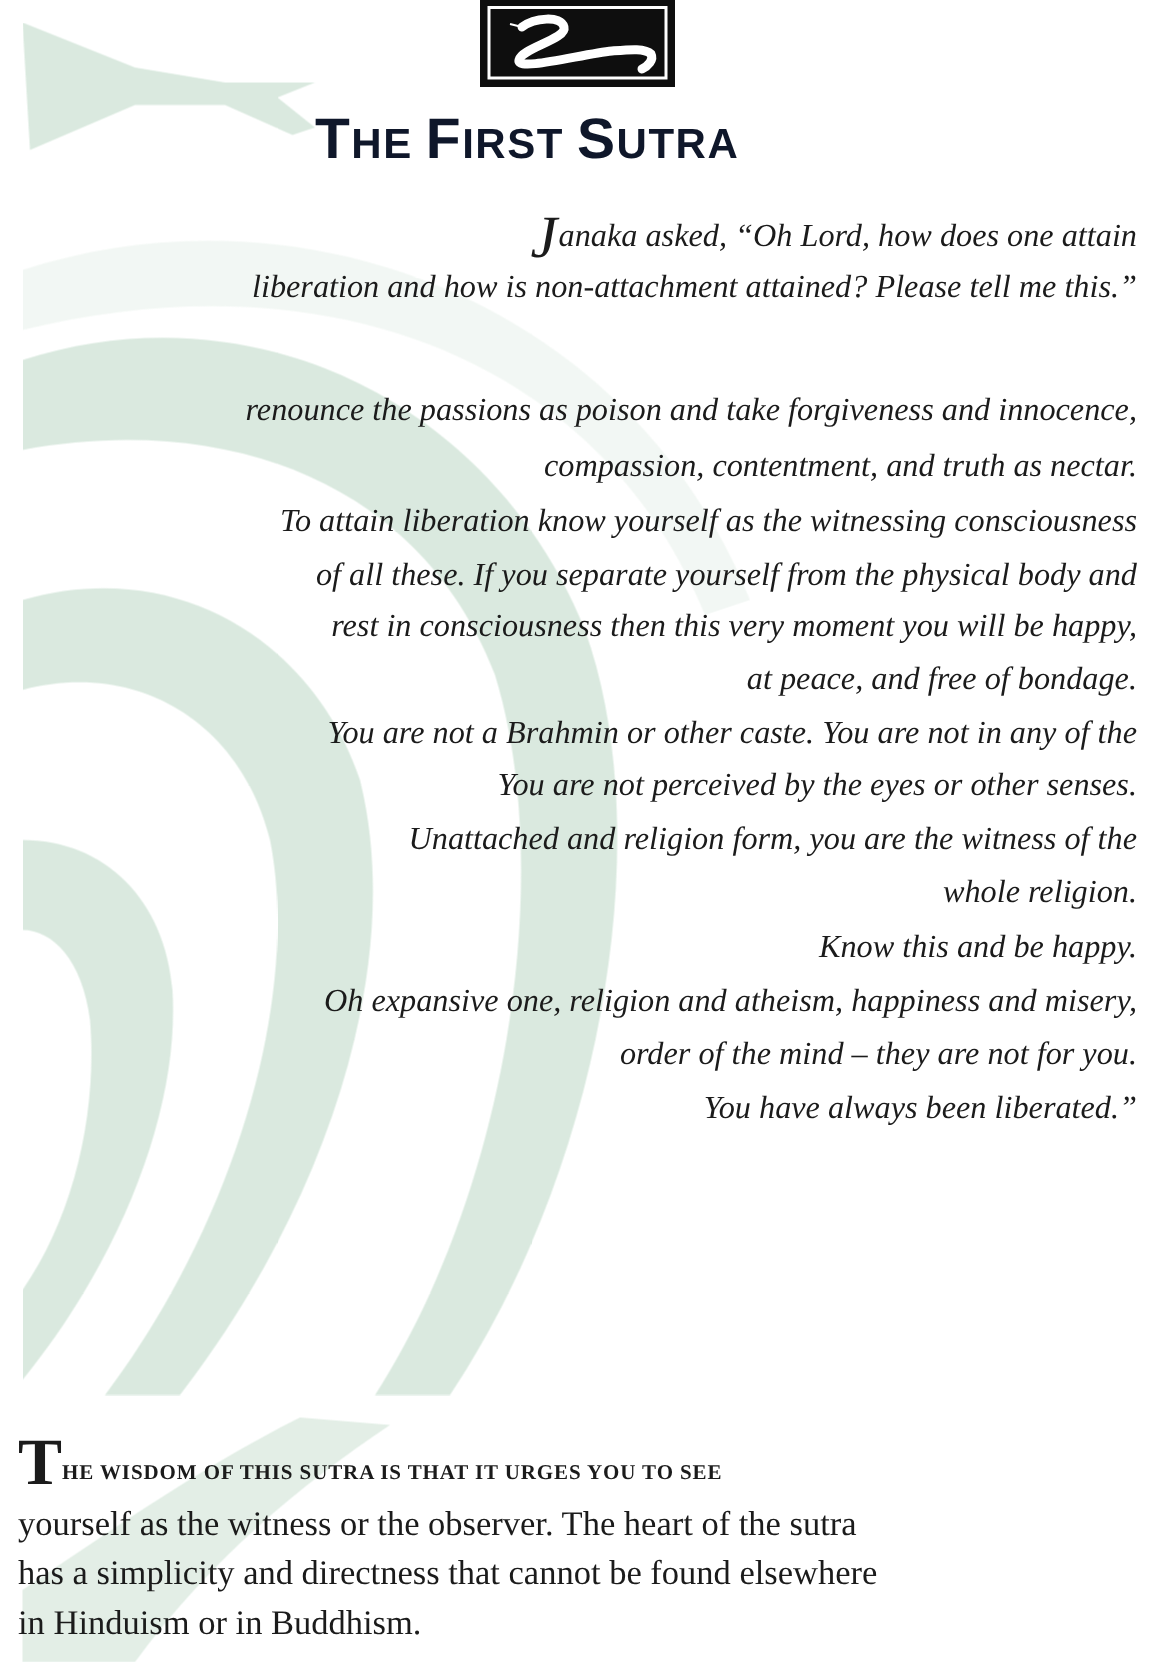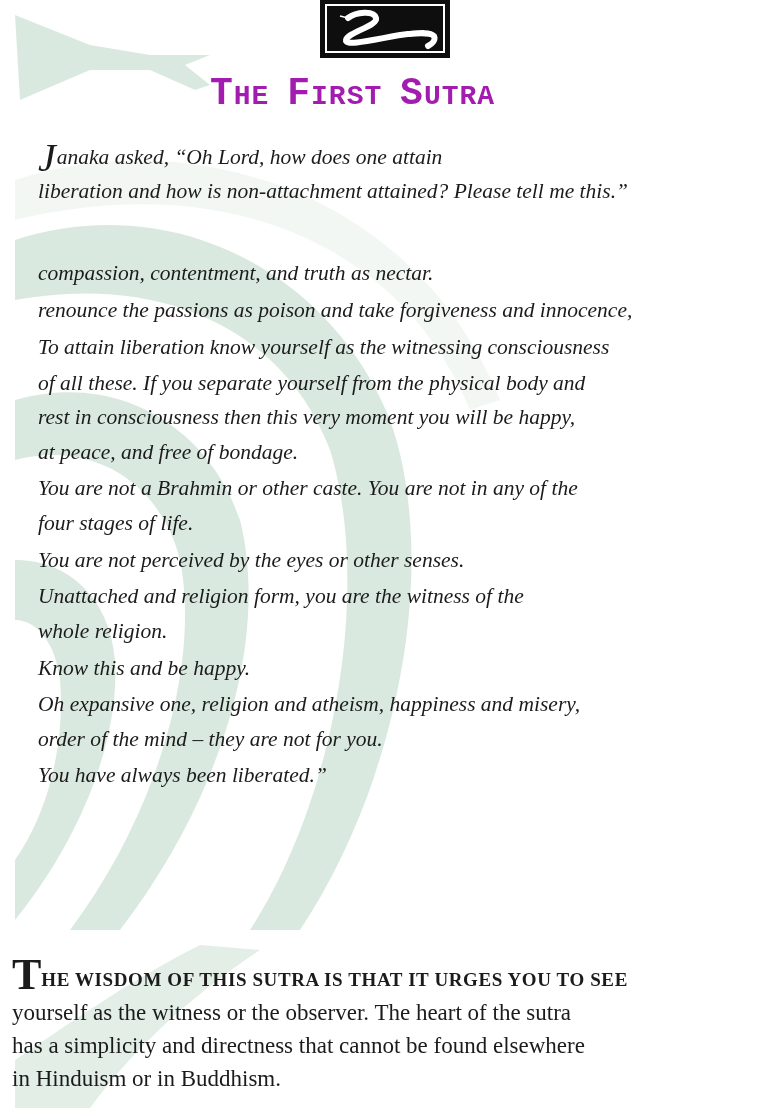--- a/index.html
+++ b/index.html
@@ -13,40 +13,40 @@
     position: absolute; left: 320px; top: 0px; width: 130px; height: 58px;
     background: #0e0e0e; box-sizing: border-box;
   }
   .emblem-inner {
     position: absolute; left: 5px; top: 4px; right: 5px; bottom: 5px;
     border: 2px solid #ffffff; box-sizing: border-box;
   }
   .emblem svg { position: absolute; left: 8px; top: 6px; }
   .title {
     position: absolute; left: 210px; top: 72px; width: 380px;
-    font-family: Liberation Mono, monospace;
+    font-family: Liberation Sans, sans-serif;
     font-weight: bold; font-size: 28px; letter-spacing: 1px;
-    color: #a21caf; white-space: nowrap;
+    color: #0f172a; white-space: nowrap;
   }
   .title .big { font-size: 38px; }
   .verse {
     position: absolute; left: 38px; top: 140px; width: 720px;
     font-style: italic; font-size: 21.5px; line-height: 34px;
   }
-  .verse .line { white-space: nowrap; height: 34px; }
+  .verse .line { white-space: nowrap; height: 34px; text-align: right; }
   .verse .gap { height: 47px; }
   .dropJ { font-size: 40px; font-style: italic; line-height: 20px; vertical-align: -7px; margin-right: 1px; }
   .verse .line.t2 { height: 37px; line-height: 37px; }
   .commentary {
     position: absolute; left: 12px; top: 960px; width: 760px;
     font-size: 23px; line-height: 33px;
   }
   .commentary .line { white-space: nowrap; }
   .dropT { font-size: 44px; font-weight: bold; line-height: 30px; vertical-align: -3px; }
-  .smallcaps { font-weight: bold; font-size: 19px; letter-spacing: 0.6px; }
+  .smallcaps { font-weight: bold; font-size: 14px; letter-spacing: 0.6px; }
 </style>
 </head>
 <body>
 
 <svg class="watermark" width="780" height="1108" viewBox="0 0 780 1108">
   <g fill="#d4e6da" opacity="0.85">
 
     <path d="M15 15 L20 100 L90 70 L150 70 L195 90 L210 85 L185 65 L210 55 L150 55 L90 45 Z"></path>
 
     <path d="M15 240 C 170 190, 330 270, 390 420 C 440 560, 400 780, 300 930 L 250 930 C 340 790, 370 580, 330 450 C 280 320, 150 275, 15 300 Z"></path>
@@ -67,28 +67,27 @@
 </div>
 
 <div class="title">
   <span class="big">T</span><span>HE </span><span class="big">F</span><span>IRST </span><span class="big">S</span><span>UTRA</span>
 </div>
 
 <div class="verse">
   <div class="line"><span class="dropJ">J</span><span>anaka asked, “Oh Lord, how does one attain</span></div>
   <div class="line">liberation and how is non-attachment attained? Please tell me this.”</div>
   <div class="gap"></div>
+  <div class="line t2">renounce the passions as poison and take forgiveness and innocence,</div>
   <div class="line t2">compassion, contentment, and truth as nectar.</div>
-  <div class="line t2">renounce the passions as poison and take forgiveness and innocence,</div>
   <div class="line t2">To attain liberation know yourself as the witnessing consciousness</div>
   <div class="line">of all these. If you separate yourself from the physical body and</div>
   <div class="line">rest in consciousness then this very moment you will be happy,</div>
   <div class="line t2">at peace, and free of bondage.</div>
   <div class="line">You are not a Brahmin or other caste. You are not in any of the</div>
-  <div class="line t2">four stages of life.</div>
   <div class="line t2">You are not perceived by the eyes or other senses.</div>
   <div class="line">Unattached and religion form, you are the witness of the</div>
   <div class="line t2">whole religion.</div>
   <div class="line t2">Know this and be happy.</div>
   <div class="line">Oh expansive one, religion and atheism, happiness and misery,</div>
   <div class="line t2">order of the mind – they are not for you.</div>
   <div class="line">You have always been liberated.”</div>
 </div>
 
 <div class="commentary">

